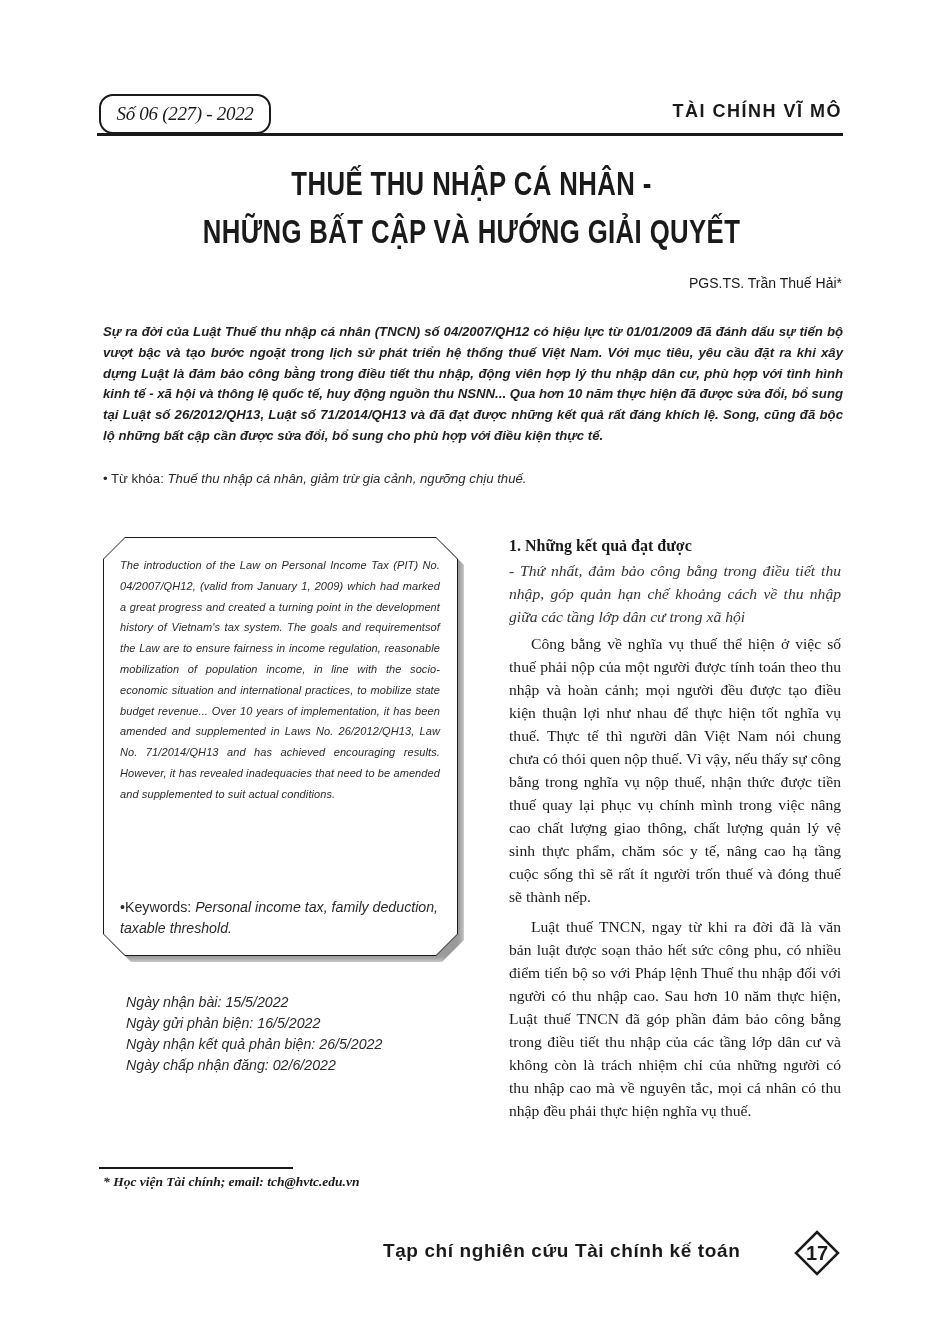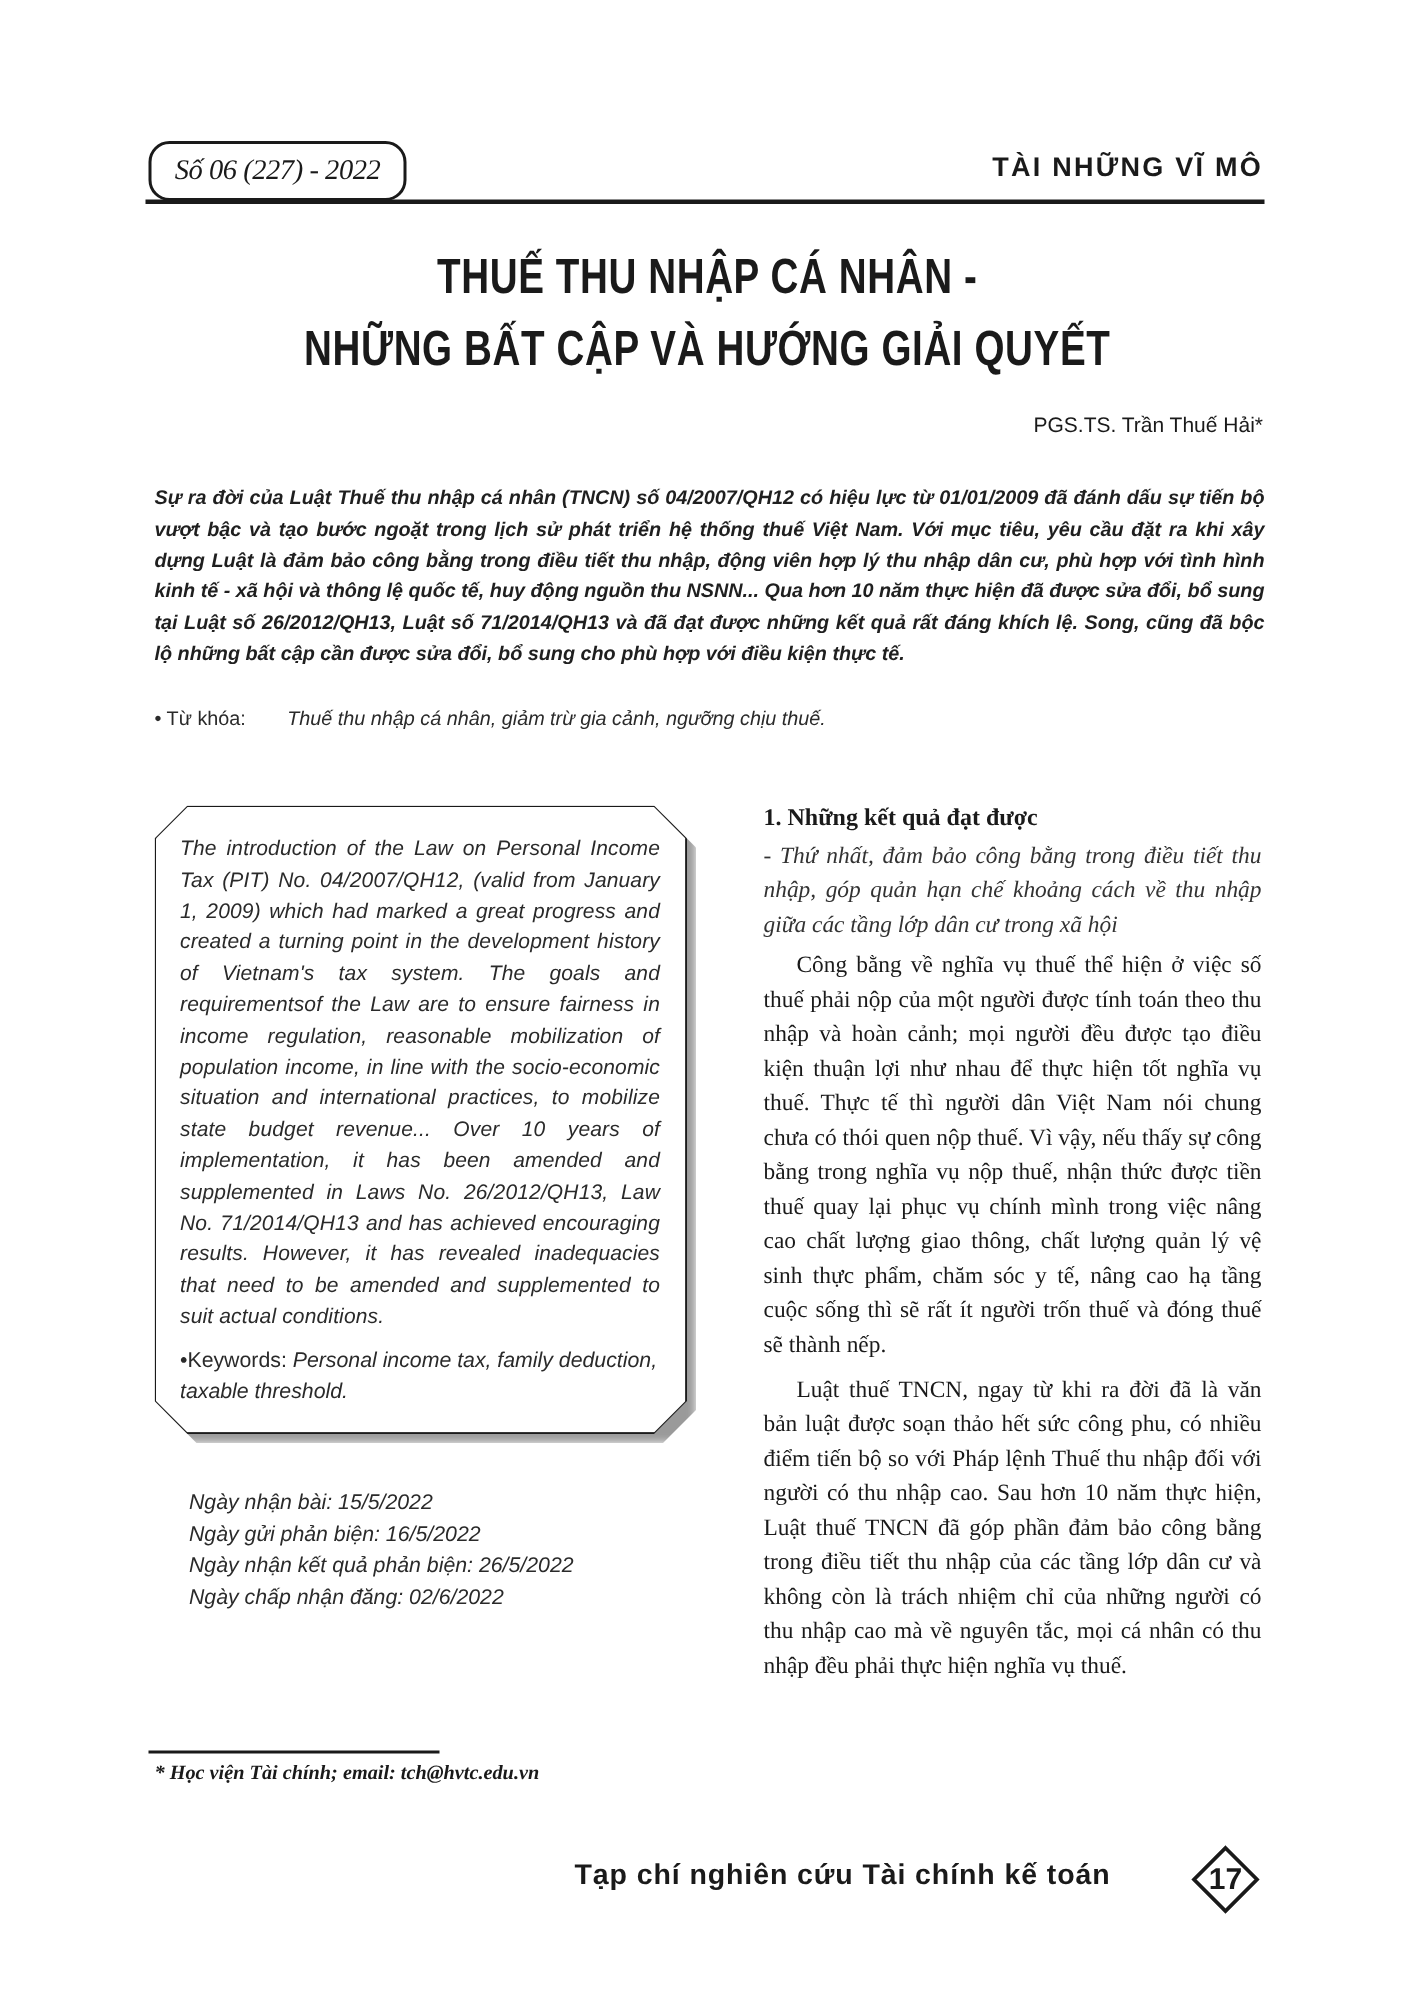--- a/index.html
+++ b/index.html
@@ -32,38 +32,38 @@
 
   
   .vn-abstract {
     left: 103px; width: 740px; top: 322px;
     font-family: "Liberation Sans", sans-serif; font-style: italic; font-weight: bold; font-size: 13.2px;
     line-height: 20.8px; text-align: justify; color: #1f1f1f;
   }
   .vn-keywords {
     left: 103px; top: 471px; font-family: "Liberation Sans", sans-serif; font-size: 13.2px; color: #2a2a2a;
   }
-  .vn-keywords i { font-style: italic; margin-left: 24px; }
+  .vn-keywords i { font-style: italic; }
 
   
   .en-box-shadow {
     left: 109px; top: 543px; width: 355px; height: 419px; background: #9a9a9a; filter: blur(3px);
     clip-path: polygon(22px 0, calc(100% - 22px) 0, 100% 22px, 100% calc(100% - 22px), calc(100% - 22px) 100%, 22px 100%, 0 calc(100% - 22px), 0 22px);
   }
   .en-box-border {
     left: 103px; top: 537px; width: 355px; height: 419px; background: #1a1a1a;
     clip-path: polygon(22px 0, calc(100% - 22px) 0, 100% 22px, 100% calc(100% - 22px), calc(100% - 22px) 100%, 22px 100%, 0 calc(100% - 22px), 0 22px);
   }
   .en-box {
     left: 104px; top: 538px; width: 353px; height: 417px; background: #ffffff;
     clip-path: polygon(21px 0, calc(100% - 21px) 0, 100% 21px, 100% calc(100% - 21px), calc(100% - 21px) 100%, 21px 100%, 0 calc(100% - 21px), 0 21px);
   }
   .en-abstract {
     left: 120px; width: 320px; top: 555px;
-    font-family: "Liberation Sans", sans-serif; font-style: italic; font-size: 14px; line-height: 20.8px;
+    font-family: "Liberation Sans", sans-serif; font-style: italic; font-size: 11px; line-height: 20.8px;
     text-align: justify; color: #2a2a2a; letter-spacing: 0.1px;
   }
   .en-keywords {
     left: 120px; width: 320px; top: 897px;
     font-family: "Liberation Sans", sans-serif; font-size: 14.2px; line-height: 20.8px; color: #2a2a2a;
   }
   .en-keywords i { font-style: italic; }
 
   
   .dates {
@@ -95,21 +95,21 @@
     left: 794px; top: 1230px; width: 46px; height: 46px; display: flex; align-items: center; justify-content: center;
     font-family: "Liberation Sans", sans-serif; font-size: 20px; font-weight: bold;
   }
 </style>
 </head>
 <body>
 
 <div class="abs issue-pill">
   <span>Số 06 (227) - 2022</span>
 </div>
-<div class="abs section-label">TÀI NHỮNG VĨ MÔ</div>
+<div class="abs section-label">TÀI CHÍNH VĨ MÔ</div>
 <div class="abs header-rule"></div>
 
 <div class="abs title">
   <div>THUẾ THU NHẬP CÁ NHÂN -</div>
   <div>NHỮNG BẤT CẬP VÀ HƯỚNG GIẢI QUYẾT</div>
 </div>
 <div class="abs author">PGS.TS. Trần Thuế Hải*</div>
 
 <div class="abs vn-abstract">Sự ra đời của Luật Thuế thu nhập cá nhân (TNCN) số 04/2007/QH12 có hiệu lực từ 01/01/2009 đã đánh dấu sự tiến bộ vượt bậc và tạo bước ngoặt trong lịch sử phát triển hệ thống thuế Việt Nam. Với mục tiêu, yêu cầu đặt ra khi xây dựng Luật là đảm bảo công bằng trong điều tiết thu nhập, động viên hợp lý thu nhập dân cư, phù hợp với tình hình kinh tế - xã hội và thông lệ quốc tế, huy động nguồn thu NSNN... Qua hơn 10 năm thực hiện đã được sửa đổi, bổ sung tại Luật số 26/2012/QH13, Luật số 71/2014/QH13 và đã đạt được những kết quả rất đáng khích lệ. Song, cũng đã bộc lộ những bất cập cần được sửa đổi, bổ sung cho phù hợp với điều kiện thực tế.</div>
 <div class="abs vn-keywords">

